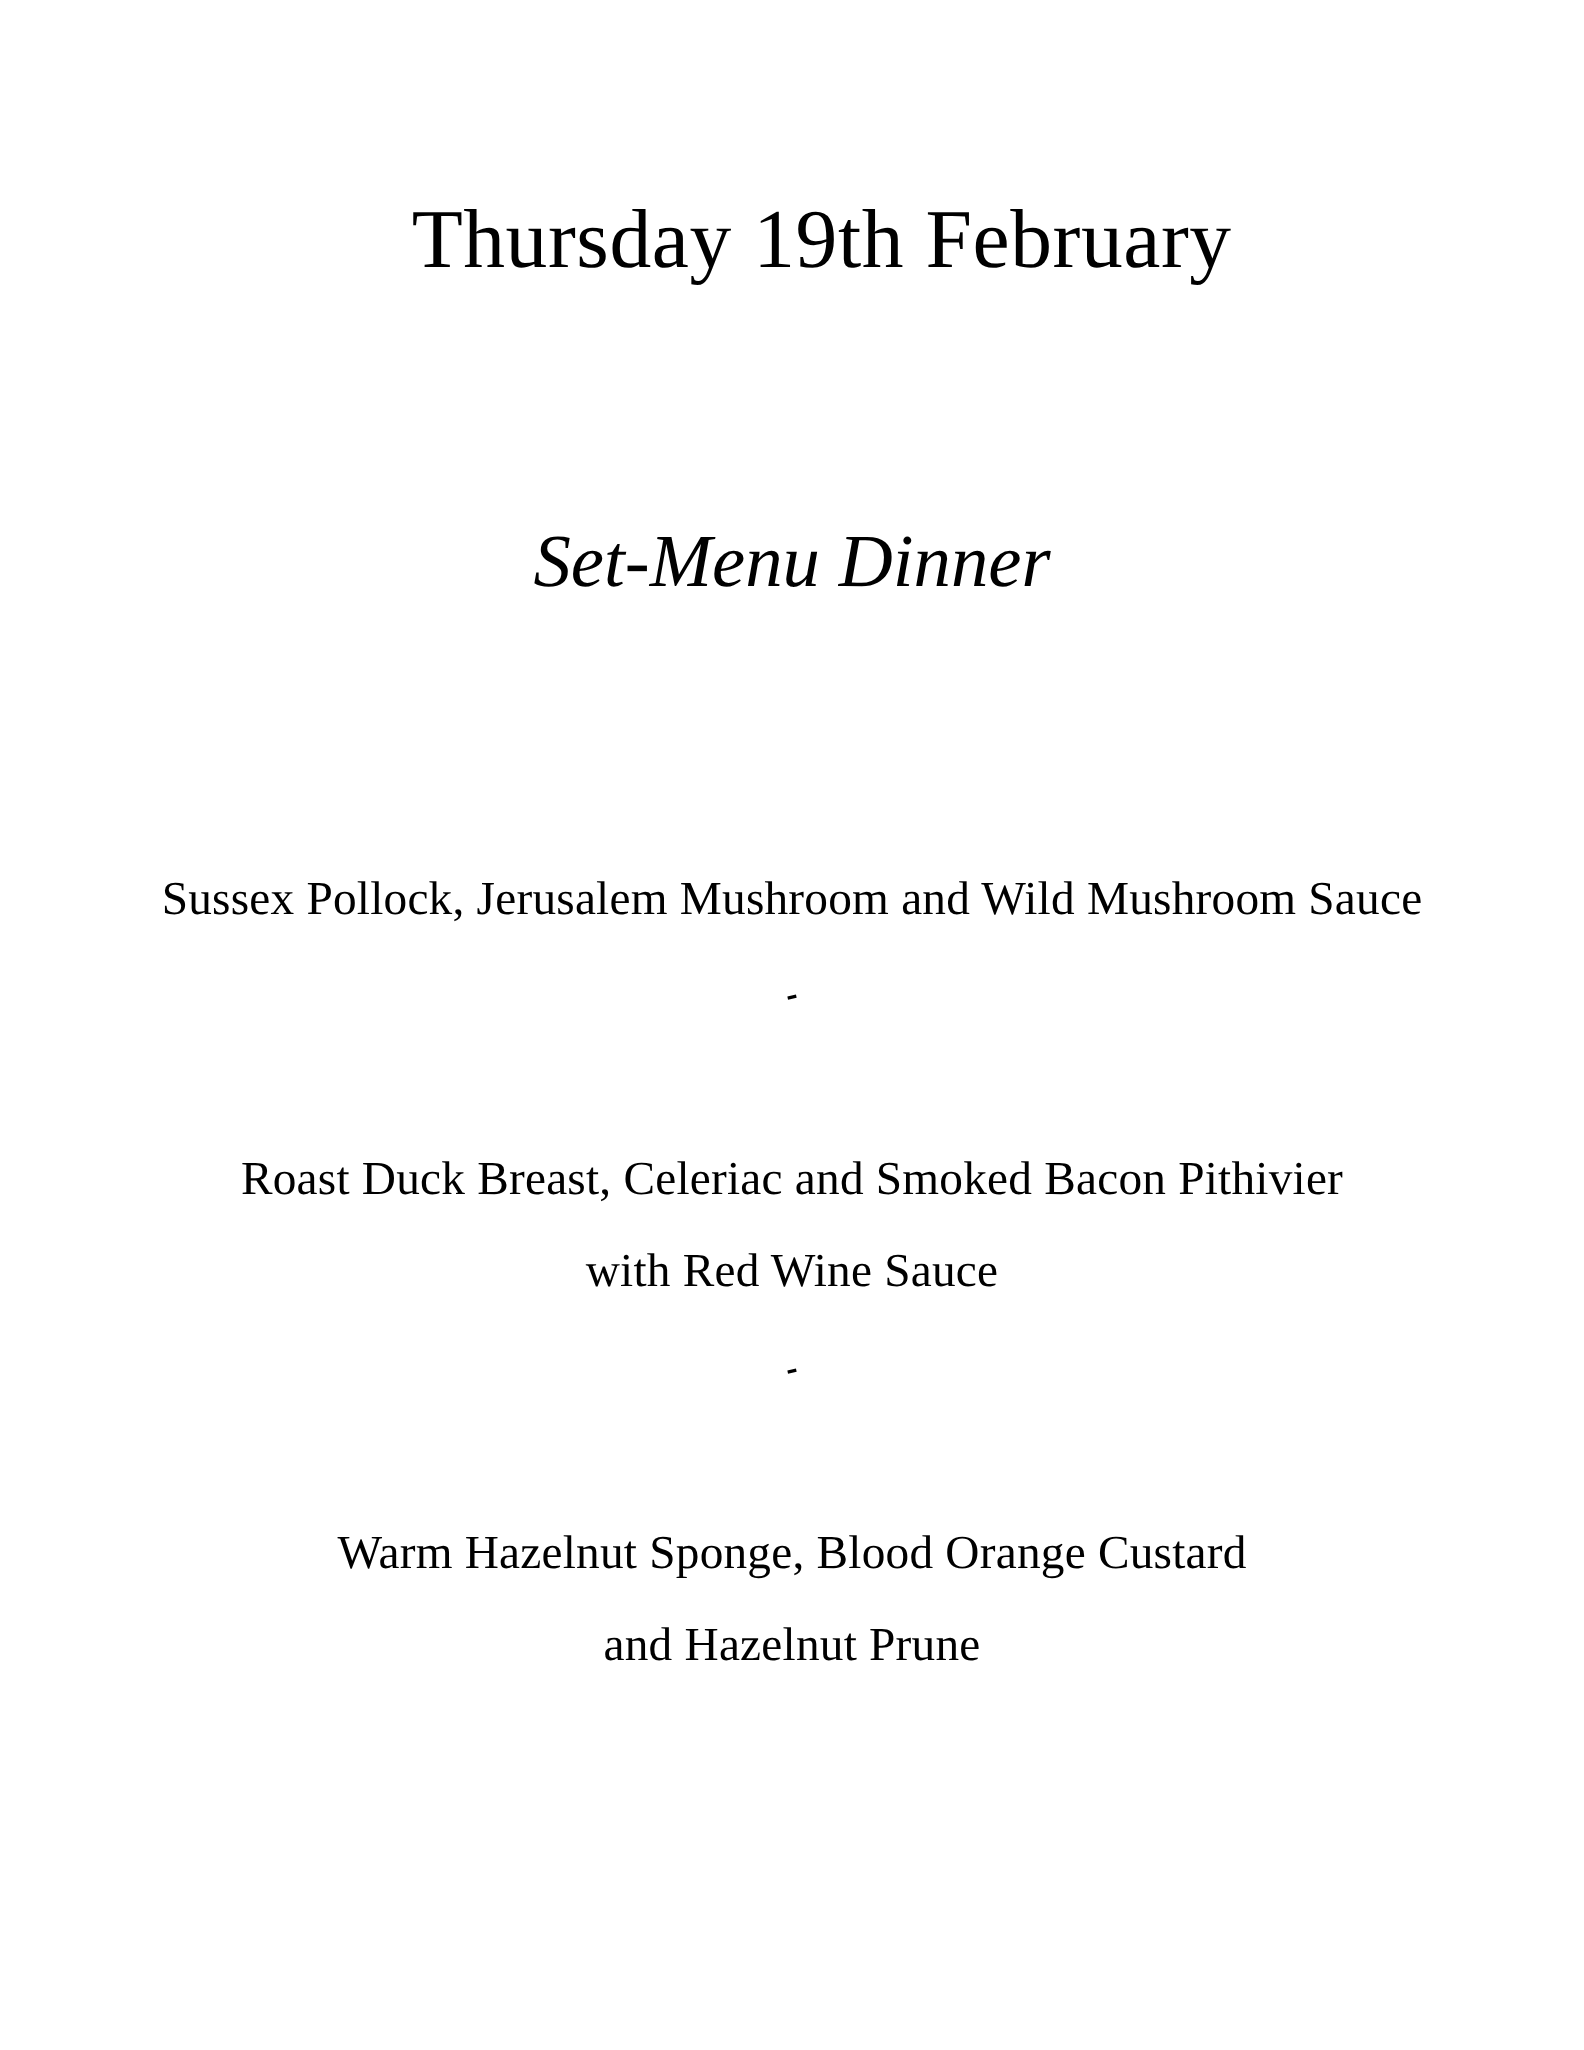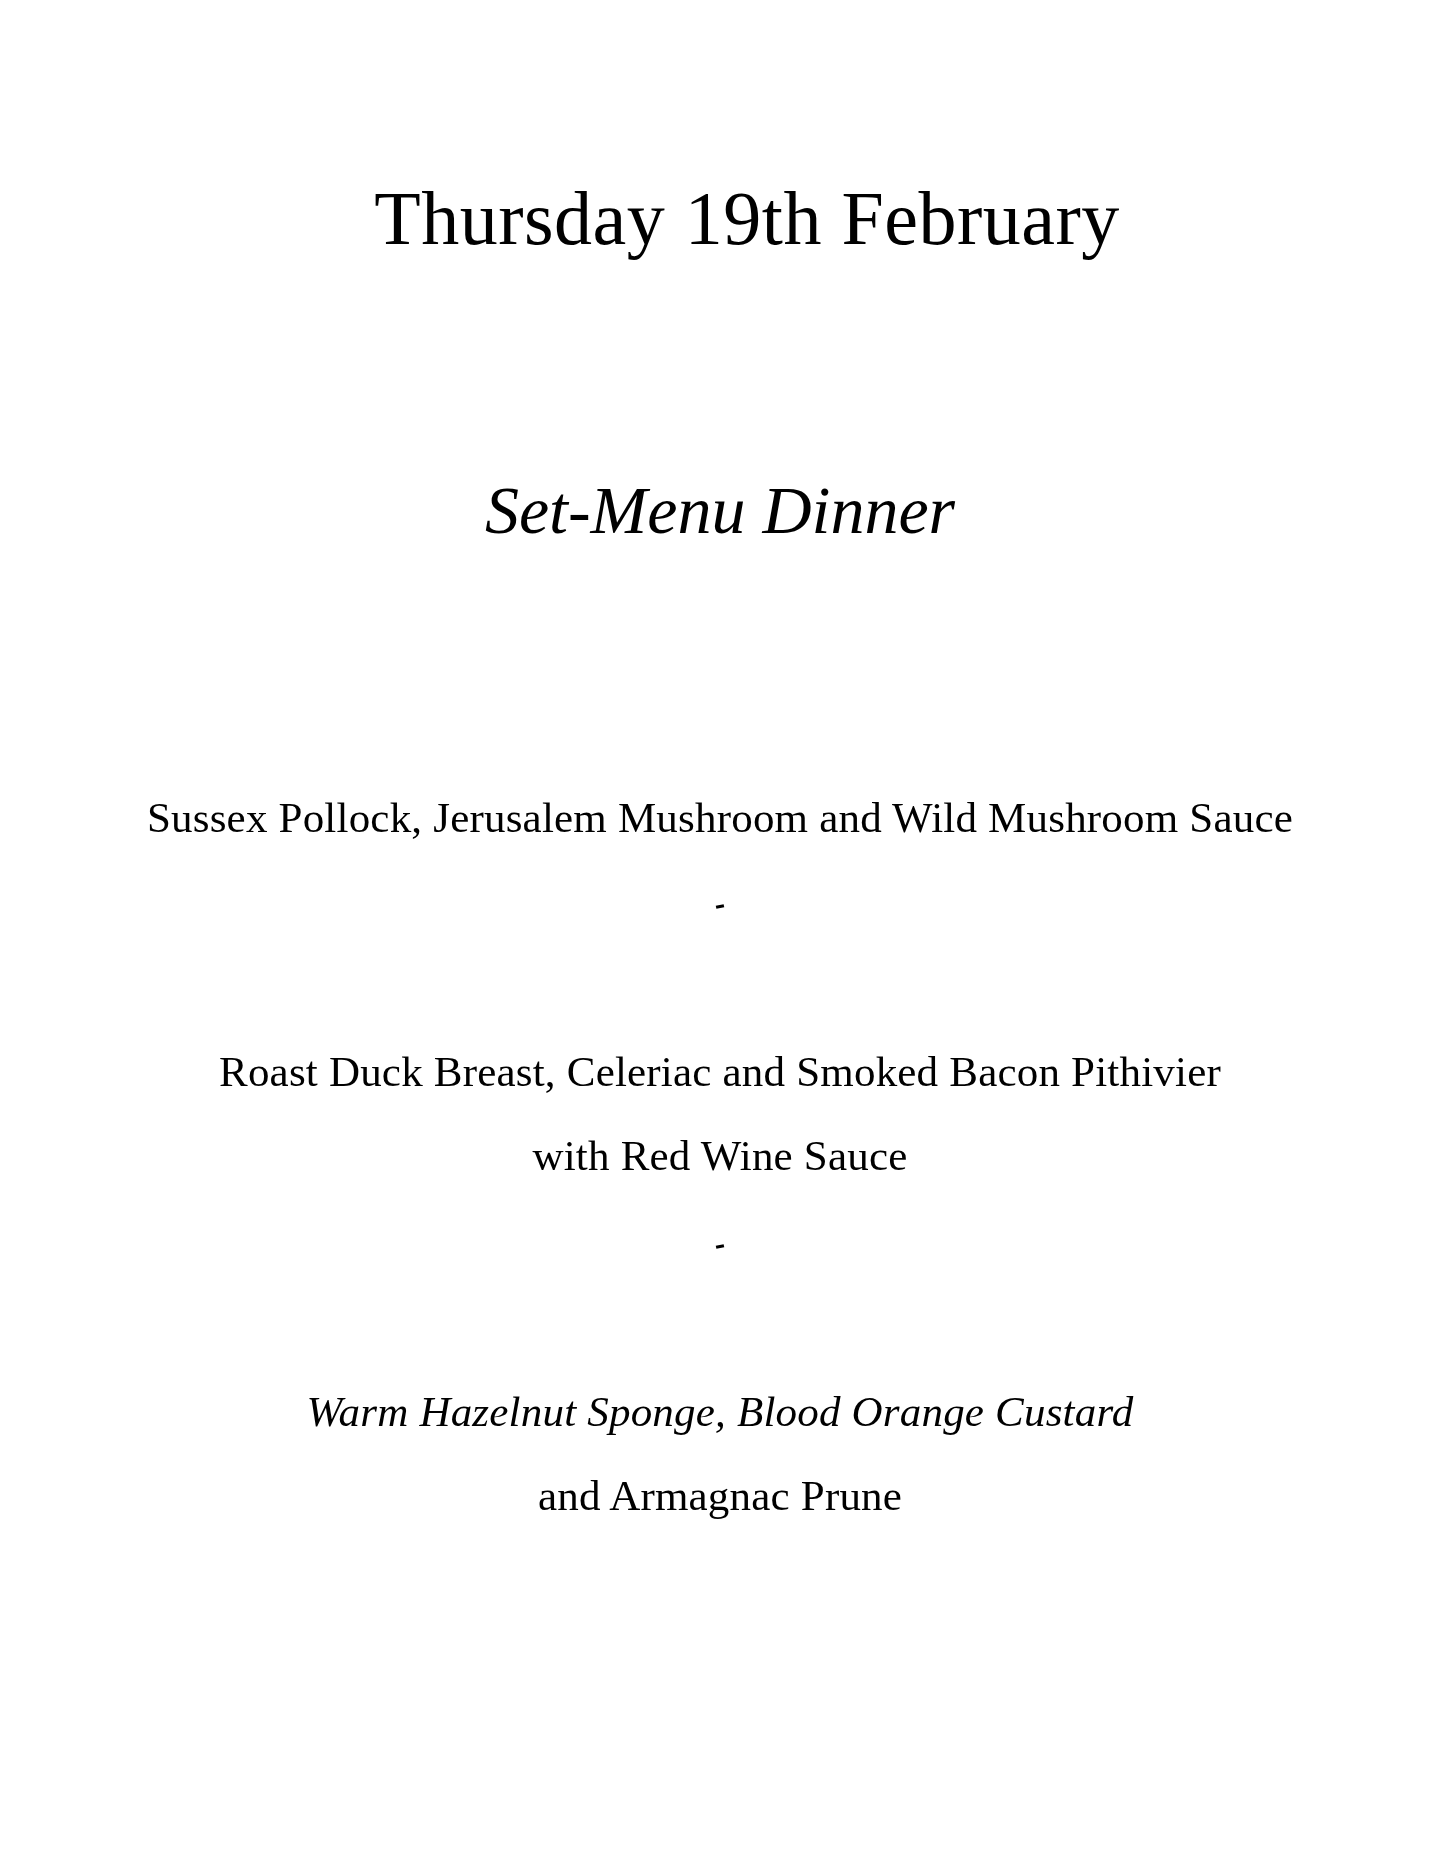--- a/index.html
+++ b/index.html
@@ -40,21 +40,21 @@
       font-size: 68px;
       font-style: italic;
     }
     .course {
       font-size: 43px;
       letter-spacing: 0.2px;
     }
     .c1 { top: 796px; }
     .c2a { top: 1050px; }
     .c2b { top: 1134px; }
-    .c3a { top: 1390px; font-style: italic; }
+    .c3a { top: 1390px; }
     .c3b { top: 1474px; }
     .sep {
       position: absolute;
       left: 716px;
       width: 8px;
       height: 3px;
       background: #000;
       transform: rotate(-12deg);
     }
     .s1 { top: 905px; }
@@ -68,14 +68,14 @@
   <div class="line subtitle">Set-Menu Dinner</div>
 
   <div class="line course c1">Sussex Pollock, Jerusalem Mushroom and Wild Mushroom Sauce</div>
   <div class="sep s1"></div>
 
   <div class="line course c2b">with Red Wine Sauce</div>
   <div class="line course c2a">Roast Duck Breast, Celeriac and Smoked Bacon Pithivier</div>
   <div class="sep s2"></div>
 
   <div class="line course c3a">Warm Hazelnut Sponge, Blood Orange Custard</div>
-  <div class="line course c3b">and Armagnac Prune</div>
+  <div class="line course c3b">and Hazelnut Prune</div>
 </div>
 
 </body></html>

